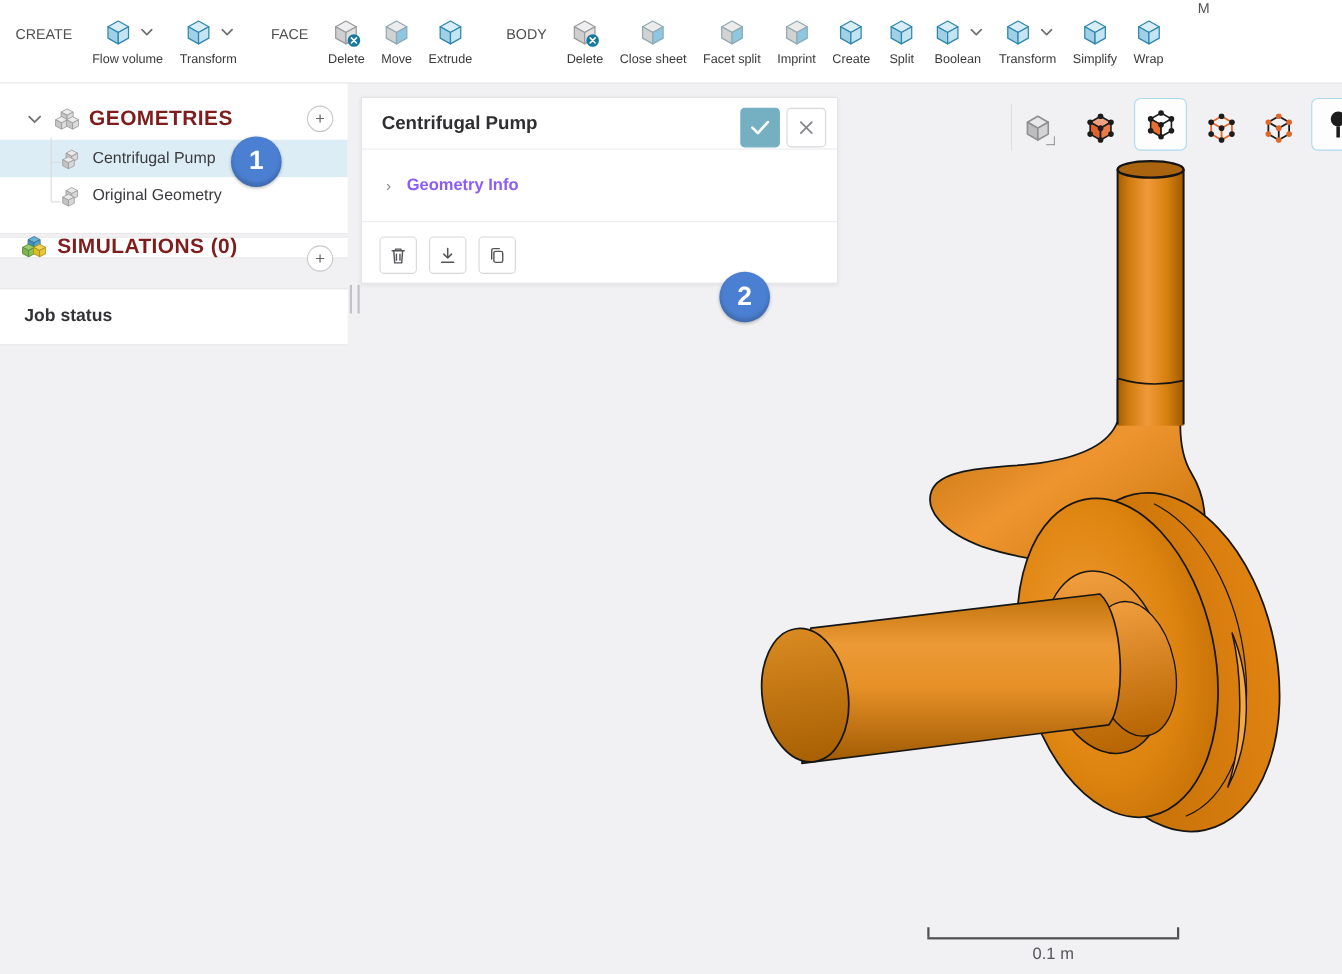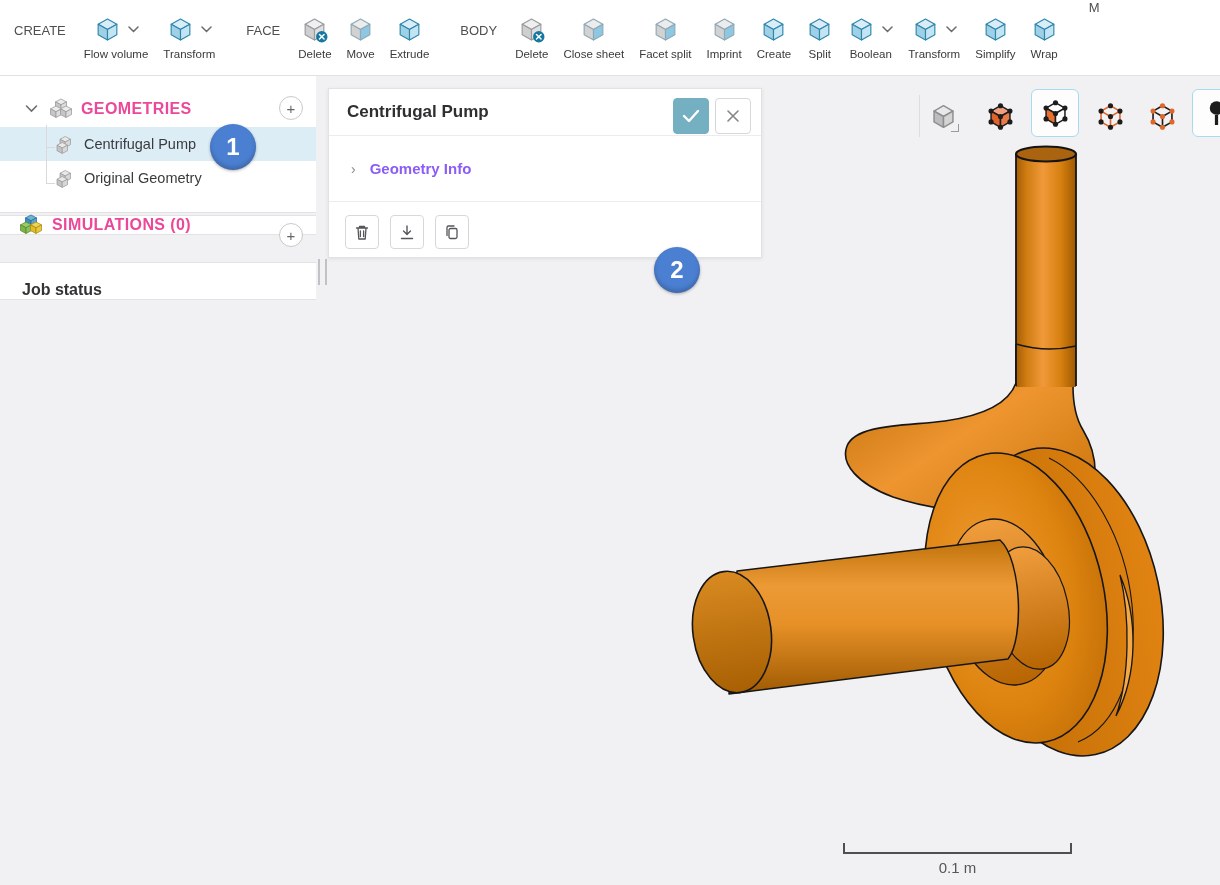--- a/index.html
+++ b/index.html
@@ -19,33 +19,33 @@
   .tb-caret{margin-left:7px;}
   .tb-divider{width:1px;background:#e4e4e7;margin:12px 15px;flex:0 0 auto;}
 
   
   #sidebar{position:absolute;left:0;top:76px;width:316px;bottom:0;}
   .side-block{position:absolute;left:0;width:316px;background:#fff;border-bottom:1px solid #e3e3e6;box-sizing:border-box;}
   #tree-block{top:0;height:137px;}
   .tree-header{height:37px;margin-top:14px;display:flex;align-items:center;position:relative;padding-left:25px;}
   .tree-chevron{margin-right:12px;}
   .tree-ico{margin-right:9px;display:flex;}
-  .tree-title{font-size:16px;font-weight:bold;color:#ec4899;letter-spacing:.4px;}
+  .tree-title{font-size:19px;font-weight:bold;color:#7f1d1d;letter-spacing:.4px;}
   .plus-btn{position:absolute;right:13px;top:6px;width:24px;height:24px;border-radius:50%;
             border:1px solid #c9c9cc;background:#fff;color:#666;font-size:15px;line-height:21px;
             text-align:center;padding:0;cursor:pointer;}
   .tree-row{height:34px;display:flex;align-items:center;padding-left:56px;gap:9px;position:relative;cursor:pointer;}
   .tree-row.selected{background:#dcedf6;}
   .row-label{font-size:14.5px;color:#3b3b3e;}
   .tree-guide-v{position:absolute;left:46px;top:49px;width:1px;height:58px;background:#d9d9dc;}
   .tree-guide-h{position:absolute;left:46px;width:9px;height:1px;background:#d9d9dc;}
   #sim-block{top:139px;height:20px;border-top:1px solid #e3e3e6;}
   .sim-row{height:100%;display:flex;align-items:center;padding-left:20px;position:relative;}
   .sim-row .tree-ico{margin-right:10px;}
-  #job-block{top:186px;height:38px;border-top:1px solid #e3e3e6;display:flex;align-items:flex-end;padding-left:22px;}
+  #job-block{top:186px;height:52px;border-top:1px solid #e3e3e6;display:flex;align-items:center;padding-left:22px;}
   #job-label{font-size:16px;font-weight:bold;color:#333336;}
   #resize-grip{position:absolute;left:318px;top:259px;width:5px;height:26px;
                border-left:2px solid #c2c2c6;border-right:2px solid #c2c2c6;cursor:col-resize;}
 
   
   #geometry-panel{position:absolute;left:328px;top:88px;width:434px;height:170px;background:#fff;
                   border:1px solid #e2e2e5;box-shadow:0 1px 4px rgba(0,0,0,.08);box-sizing:border-box;}
   .panel-header{height:46px;border-bottom:1px solid #ececee;position:relative;display:flex;align-items:center;}
   #panel-title{font-size:17px;font-weight:bold;color:#2f2f32;margin-left:18px;}
   .sq-btn{position:absolute;top:9px;width:36px;height:36px;border-radius:4px;box-sizing:border-box;

